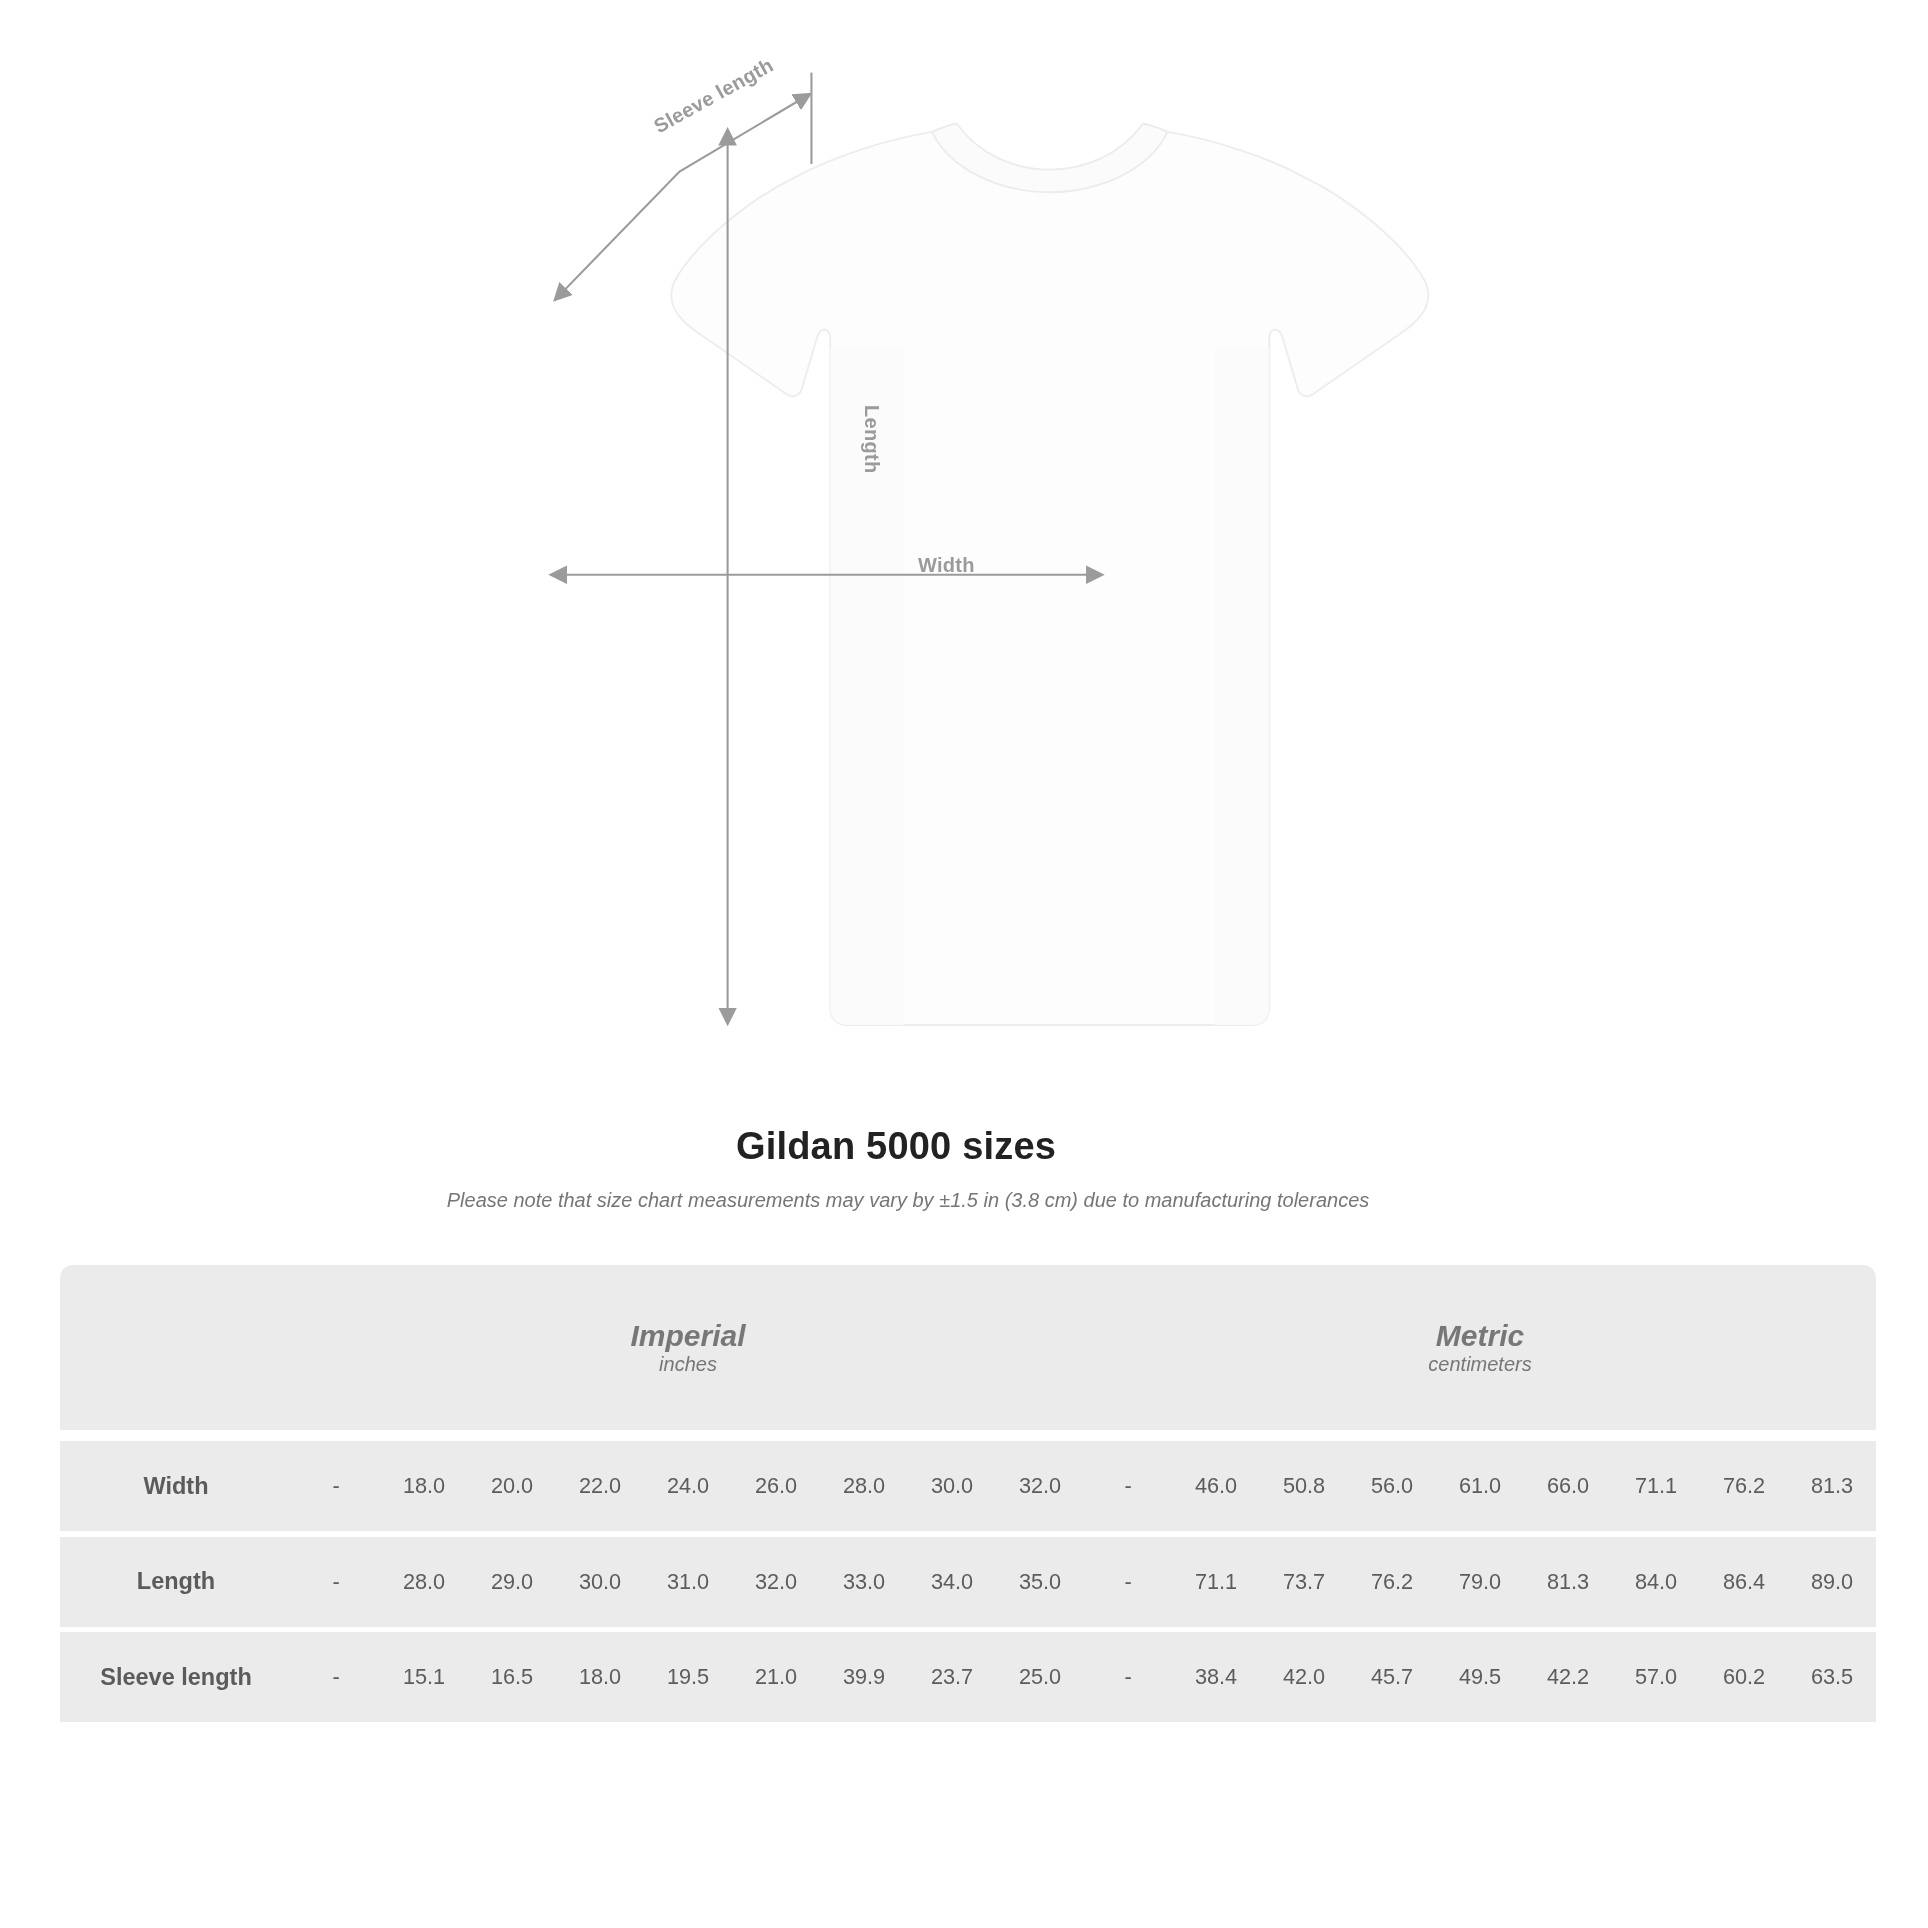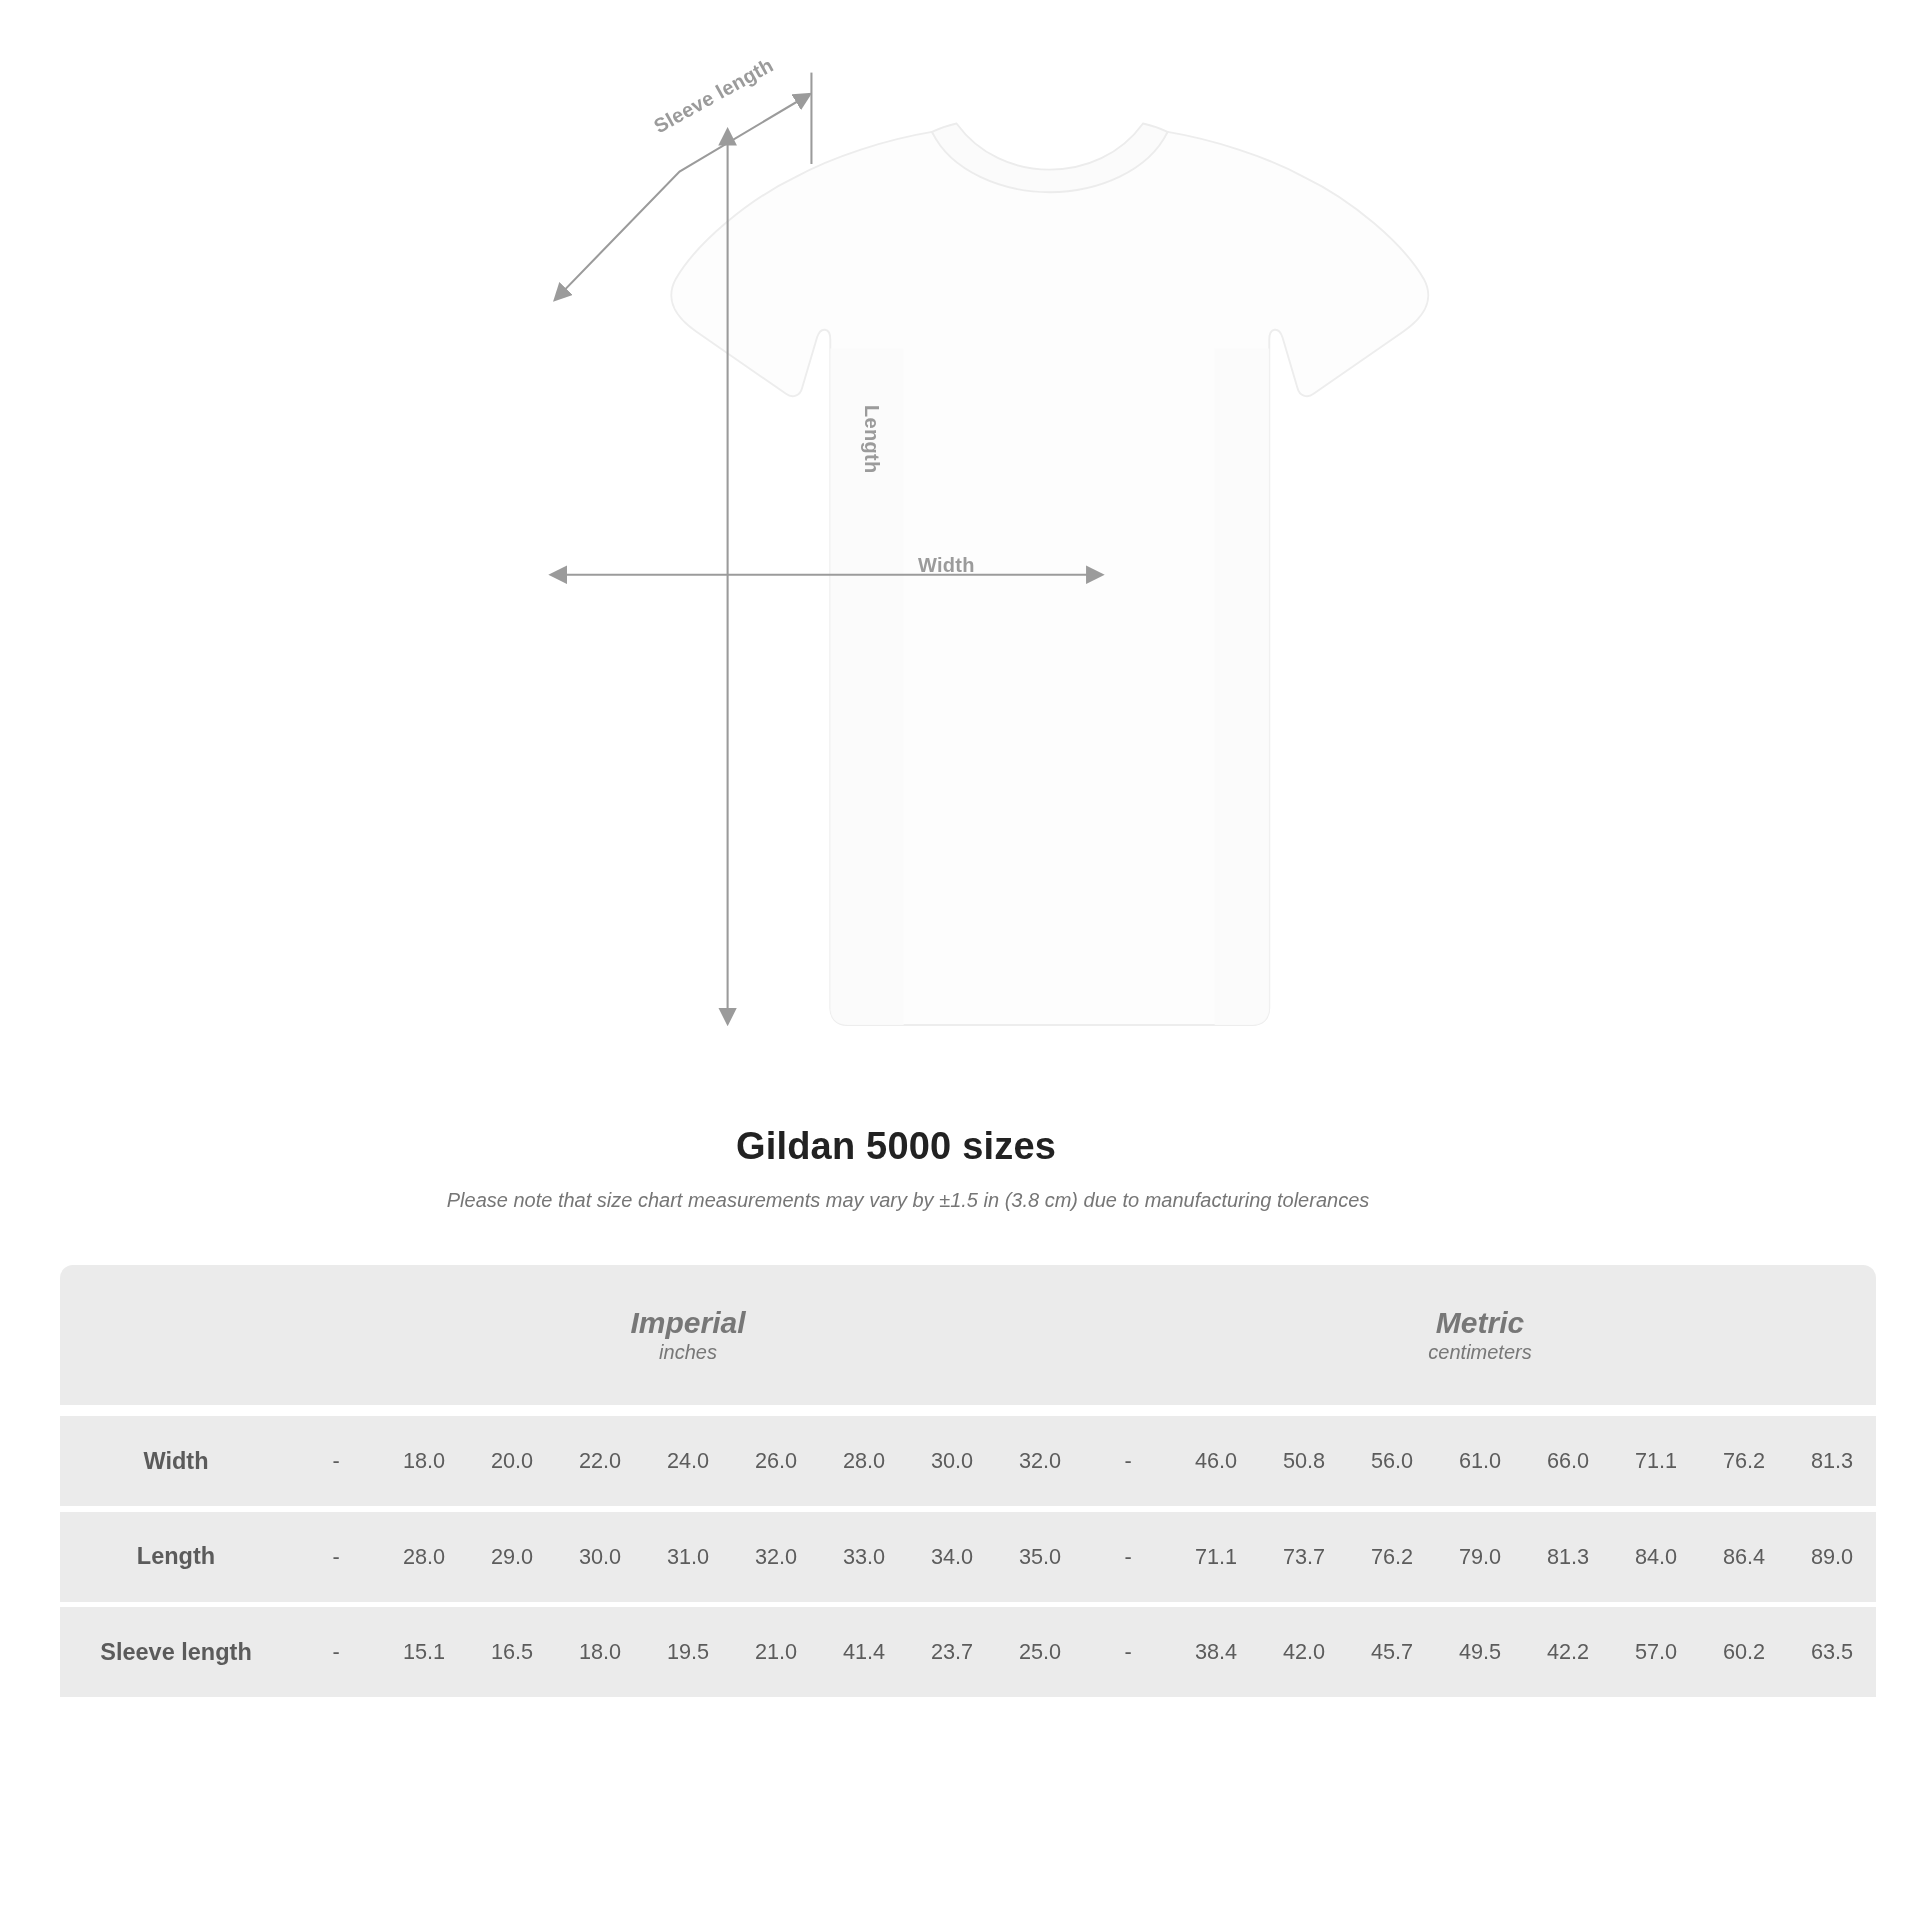--- a/index.html
+++ b/index.html
@@ -93,21 +93,21 @@
     padding: 0;
     text-align: center;
     vertical-align: middle;
     font-size: 21.7px;
     color: #5c5c5c;
   }
   
   .unit-row td:first-child { border-top-left-radius: 13px; }
   .unit-row td:last-child  { border-top-right-radius: 13px; }
 
-  .unit-row td { height: 140px; }
+  .unit-row td { height: 165px; }
   .unit-title {
     font-size: 30px;
     font-weight: bold;
     font-style: italic;
     color: #777777;
     line-height: 1.15;
   }
   .unit-sub {
     font-size: 20px;
     font-style: italic;
@@ -288,21 +288,21 @@
             <td colspan="19"></td>
           </tr>
           <tr class="data-row row-sleeve-length">
             <td class="lead">Sleeve length</td>
             <td>-</td>
             <td>15.1</td>
             <td>16.5</td>
             <td>18.0</td>
             <td>19.5</td>
             <td>21.0</td>
-            <td>41.4</td>
+            <td>39.9</td>
             <td>23.7</td>
             <td>25.0</td>
             <td>-</td>
             <td>38.4</td>
             <td>42.0</td>
             <td>45.7</td>
             <td>49.5</td>
             <td>42.2</td>
             <td>57.0</td>
             <td>60.2</td>

